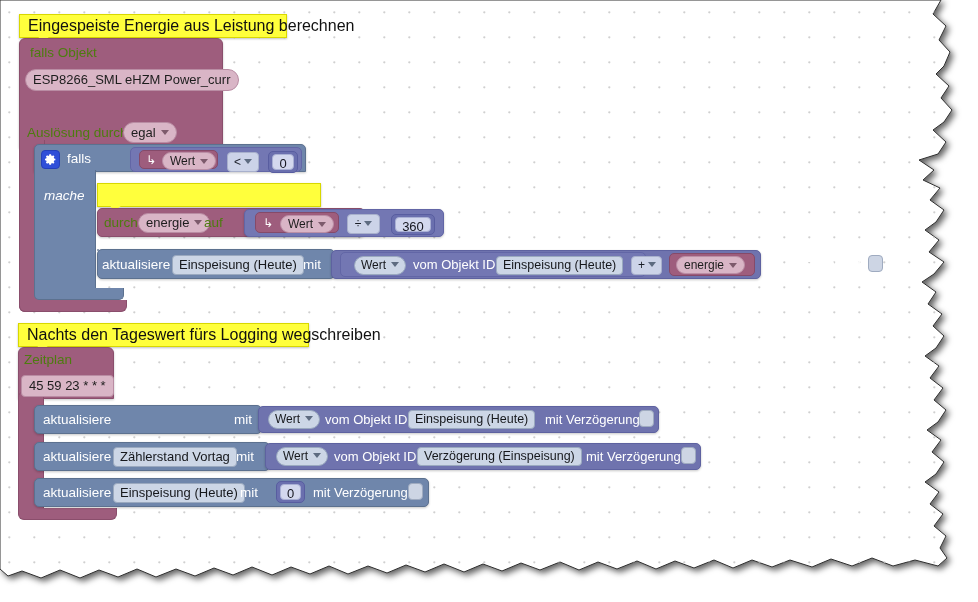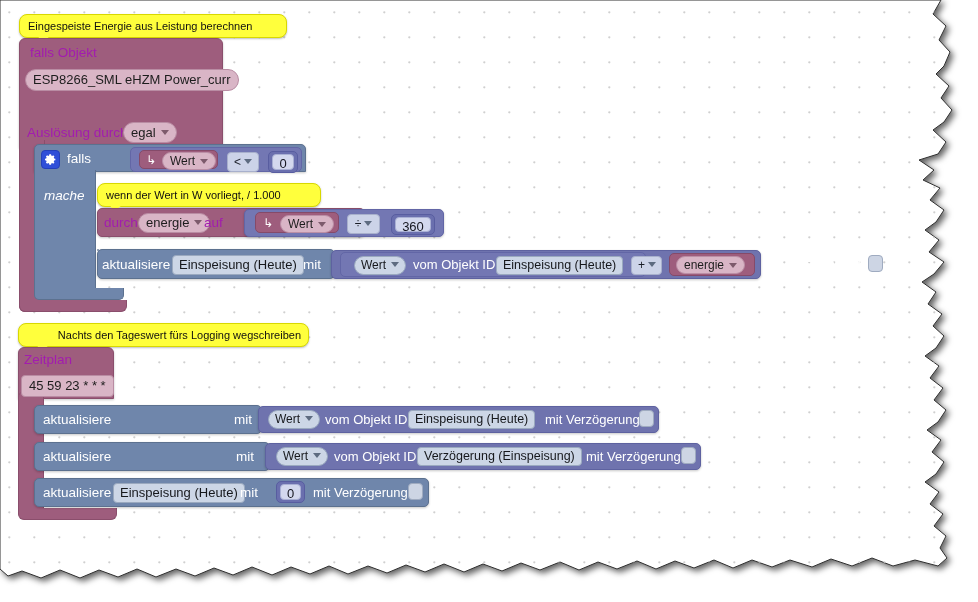--- a/index.html
+++ b/index.html
@@ -17,21 +17,21 @@
   .blk{position:absolute;box-sizing:border-box;}
 
   
   .hat{
     background:#9e5d7d;
     border:1px solid #8a4e6c;
     border-radius:5px;
     color:#ffffff;
   }
   .hat-label{
-    position:absolute;color:#a21caf;font-size:13.5px;white-space:nowrap;
+    position:absolute;color:#4d7c0f;font-size:13.5px;white-space:nowrap;
   }
   
   .field{
     position:absolute;box-sizing:border-box;
     background:#d9b5c6;border:1px solid #b98ca3;border-radius:11px;
     color:#1d1d1d;font-size:13px;line-height:19px;
     padding:0 7px;white-space:nowrap;
   }
   .field.sq{border-radius:4px;}
   
@@ -93,22 +93,22 @@
   }
   .getter .pill{
     position:absolute;left:26px;top:3px;
     background:#d9b5c6;border:1px solid #bb8fa6;border-radius:11px;
     color:#1d1d1d;font-size:13px;line-height:18px;padding:0 7px;white-space:nowrap;
   }
 
   
   .comment{
     position:absolute;box-sizing:border-box;
-    background:#ffff3c;border:1px solid #d8d800;border-radius:8px;
-    color:#101010;font-size:11px;line-height:20px;padding:1px 7px 0 8px;
+    background:#ffff3c;border:1px solid #d8d800;border-radius:0;
+    color:#101010;font-size:16px;line-height:20px;padding:1px 7px 0 8px;
     white-space:nowrap;
     box-shadow:0 1px 2px rgba(0,0,0,.25);
   }
   .comment .tail{
     position:absolute;left:12px;bottom:-6px;width:12px;height:7px;
     background:#ffff3c;clip-path:polygon(0 0,100% 0,30% 100%);
   }
   .comment.top-tail .tail{top:-6px;bottom:auto;clip-path:polygon(0 100%,100% 100%,30% 0);}
 
   
@@ -217,21 +217,20 @@
     <div class="op" style="left:227px;top:152px;width:32px;height:20px;line-height:18px;font-size:12px;">
       <span>&lt;</span><i class="dd b" style="margin-left:3px;"></i>
     </div>
     <div class="num" style="left:268px;top:151px;width:30px;height:22px;">
       <span>0</span>
     </div>
 
     <div class="stmt-label" style="left:44px;top:188px;font-style:italic;">mache</div>
 
     <div class="comment" style="left:97px;top:183px;width:224px;height:24px;">
-      <span>wenn der Wert in W  vorliegt, / 1.000</span>
       <i class="tail"></i>
     </div>
 
     <div class="blk hat drop-shadow" style="left:97px;top:208px;width:268px;height:29px;"></div>
     <div class="hat-label" style="left:104px;top:215px;">durch</div>
     <div class="field" style="left:138px;top:213px;height:20px;line-height:18px;">
       <span>energie</span><i class="dd"></i>
     </div>
     <div class="hat-label" style="left:204px;top:215px;">auf</div>
 
@@ -292,20 +291,21 @@
     <div class="field-b round" style="left:268px;top:410px;height:19px;line-height:17px;font-size:12px;">
       <span>Wert</span><i class="dd b"></i>
     </div>
     <div class="stmt-label" style="left:325px;top:412px;font-size:13px;">vom Objekt ID</div>
     <div class="field-b" style="left:408px;top:410px;height:19px;line-height:17px;font-size:12.5px;">Einspeisung (Heute)</div>
     <div class="stmt-label" style="left:545px;top:412px;font-size:13px;">mit Verzögerung</div>
     <div class="chk" style="left:639px;top:410px;"></div>
 
     <div class="blk stmt drop-shadow" style="left:34px;top:442px;width:236px;height:29px;"></div>
     <div class="stmt-label" style="left:43px;top:449px;">aktualisiere</div>
+    <div class="field-b" style="left:113px;top:447px;height:20px;line-height:18px;">Zählerstand Vortag</div>
     <div class="stmt-label" style="left:236px;top:449px;">mit</div>
     <div class="blk val drop-shadow" style="left:265px;top:443px;width:436px;height:27px;"></div>
     <div class="field-b round" style="left:276px;top:447px;height:19px;line-height:17px;font-size:12px;">
       <span>Wert</span><i class="dd b"></i>
     </div>
     <div class="stmt-label" style="left:334px;top:449px;font-size:13px;">vom Objekt ID</div>
     <div class="field-b" style="left:417px;top:447px;height:19px;line-height:17px;font-size:12.5px;">Verzögerung (Einspeisung)</div>
     <div class="stmt-label" style="left:586px;top:449px;font-size:13px;">mit Verzögerung</div>
     <div class="chk" style="left:681px;top:447px;"></div>
 

